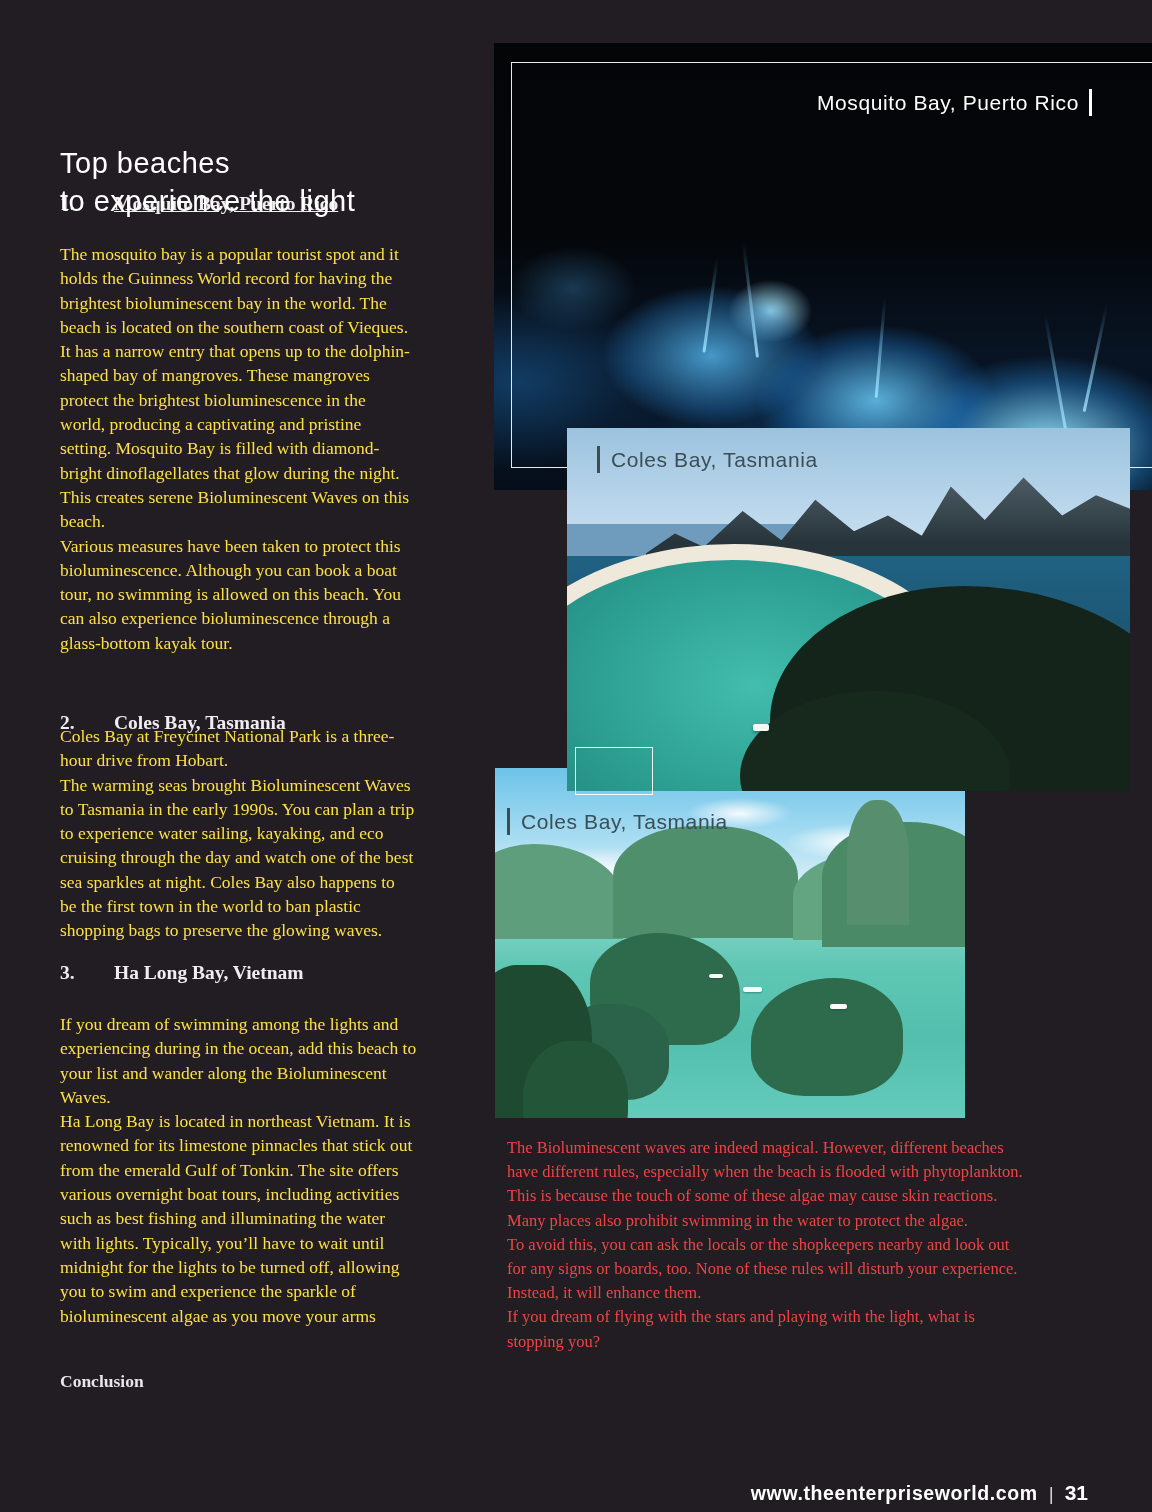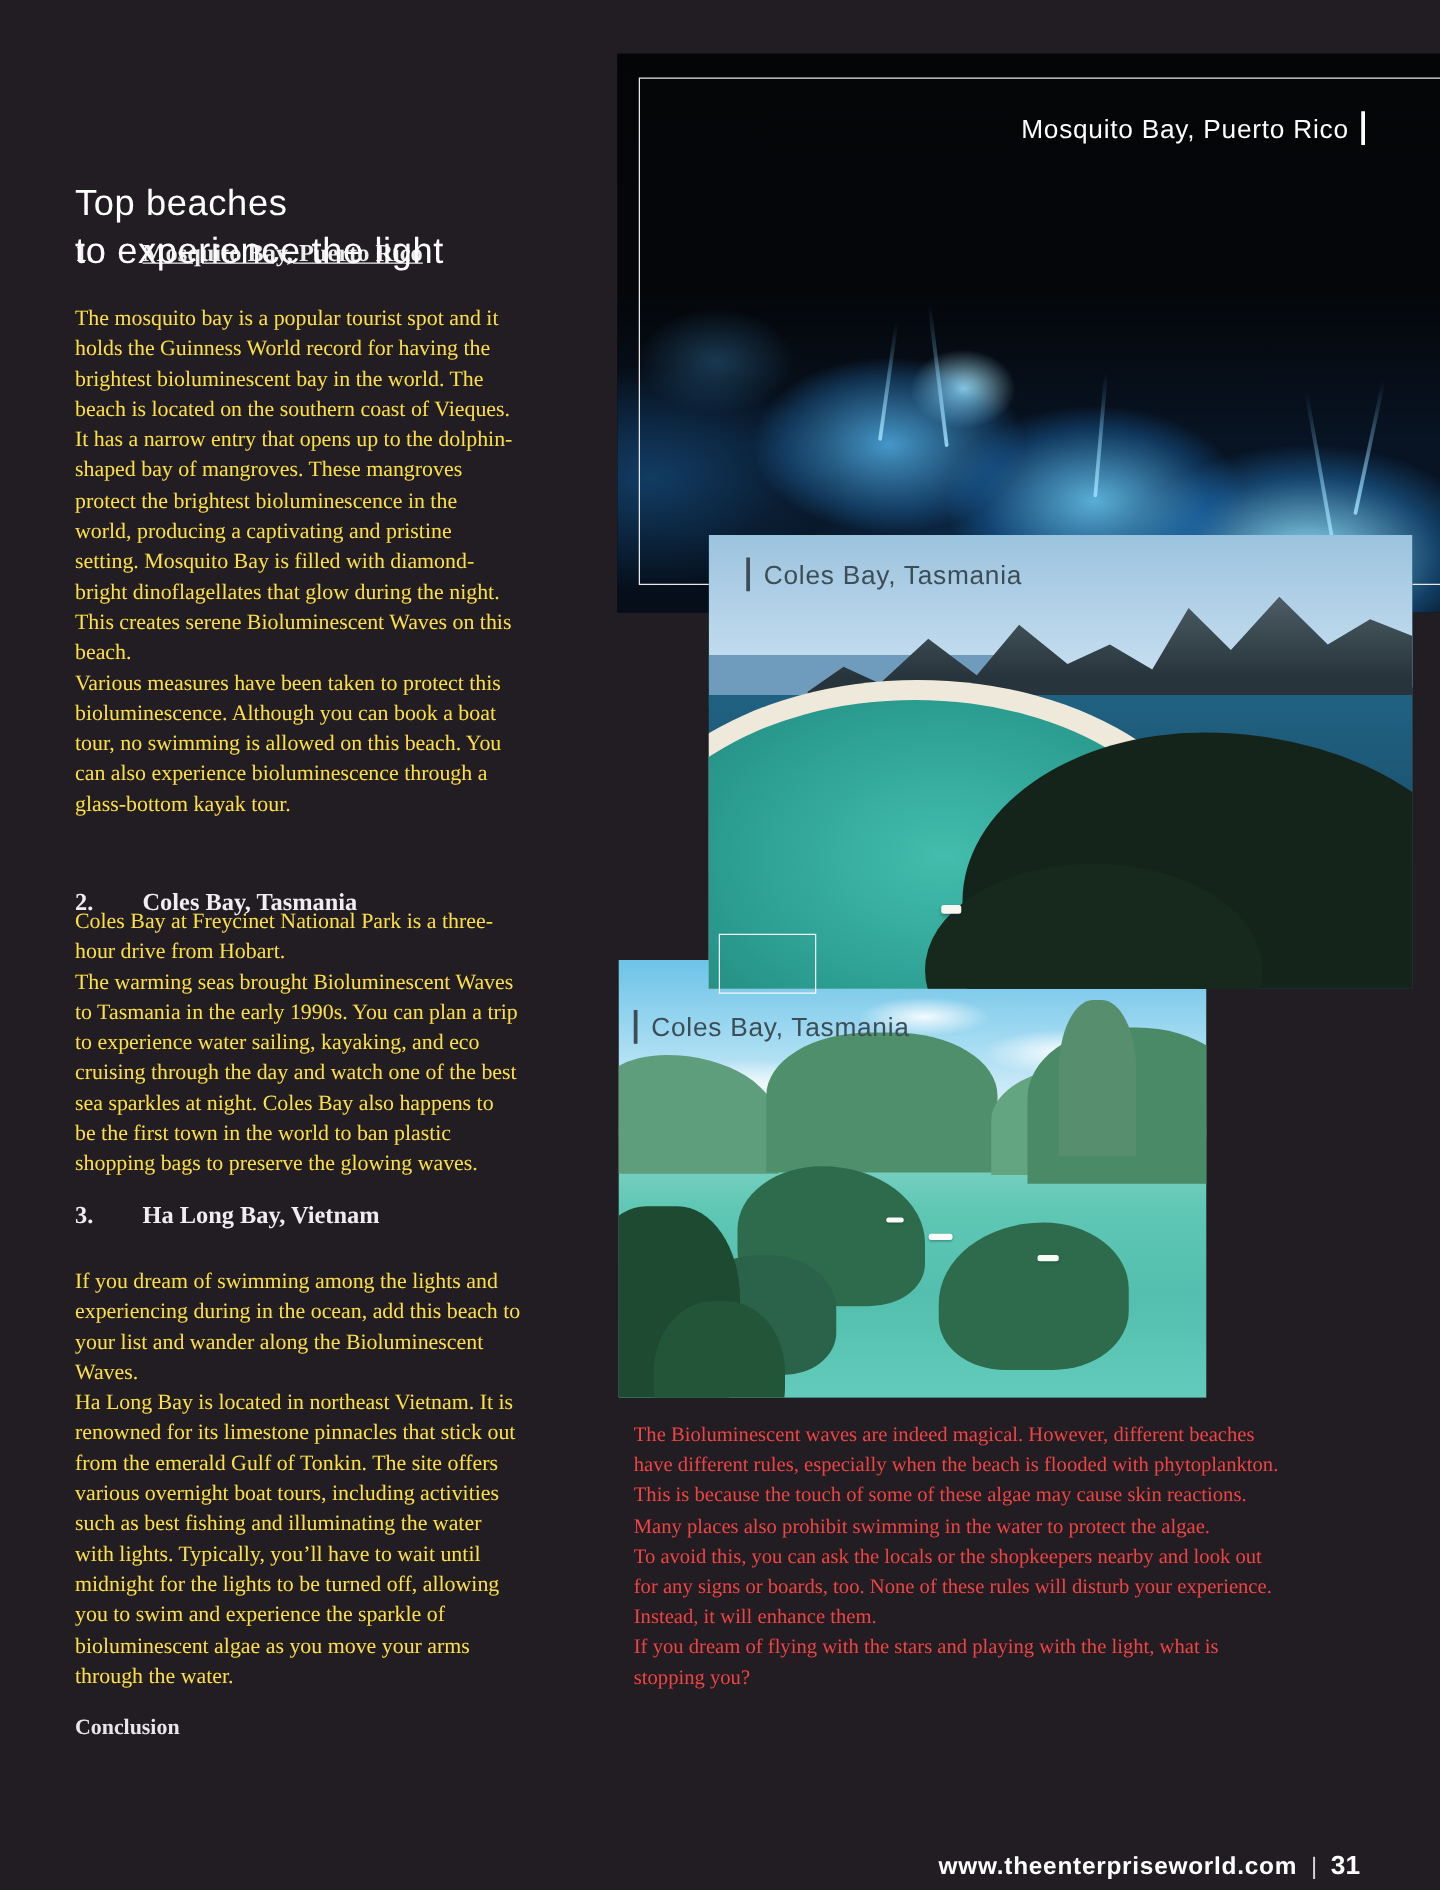--- a/index.html
+++ b/index.html
@@ -197,21 +197,20 @@
       <div>Waves.</div>
       <div>Ha Long Bay is located in northeast Vietnam. It is</div>
       <div>renowned for its limestone pinnacles that stick out</div>
       <div>from the emerald Gulf of Tonkin. The site offers</div>
       <div>various overnight boat tours, including activities</div>
       <div>such as best fishing and illuminating the water</div>
       <div>with lights. Typically, you’ll have to wait until</div>
       <div>midnight for the lights to be turned off, allowing</div>
       <div>you to swim and experience the sparkle of</div>
       <div>bioluminescent algae as you move your arms</div>
-      <div>through the water.</div>
     </div>
 
   <div class="h-conclusion">Conclusion</div>
 
   <div class="photo photo-1">
     <div class="streak" style="left:215px;top:215px;height:95px;transform:rotate(8deg);"></div>
     <div class="streak" style="left:255px;top:200px;height:115px;transform:rotate(-7deg);"></div>
     <div class="streak" style="left:385px;top:255px;height:100px;transform:rotate(5deg);"></div>
     <div class="streak" style="left:560px;top:270px;height:120px;transform:rotate(-10deg);"></div>
     <div class="streak" style="left:600px;top:260px;height:110px;transform:rotate(12deg);"></div>

